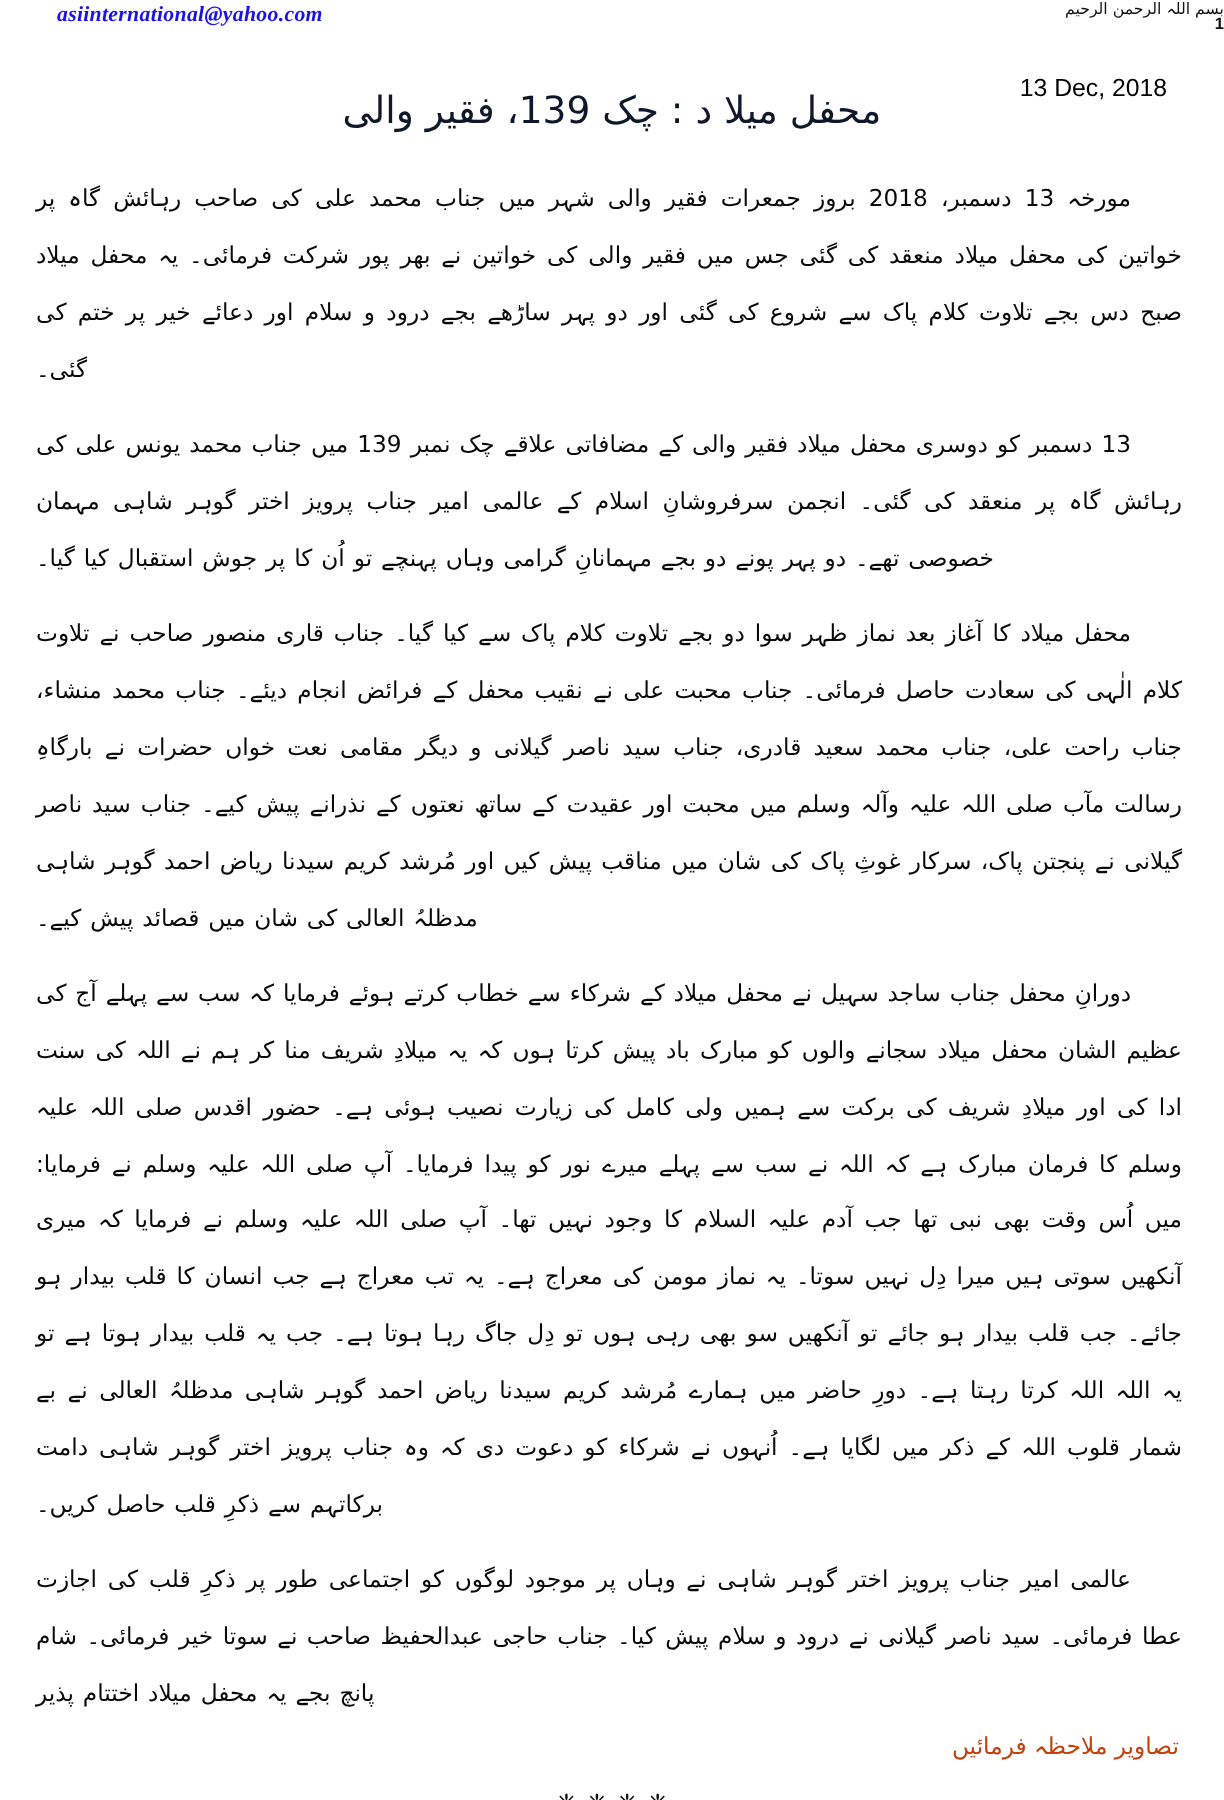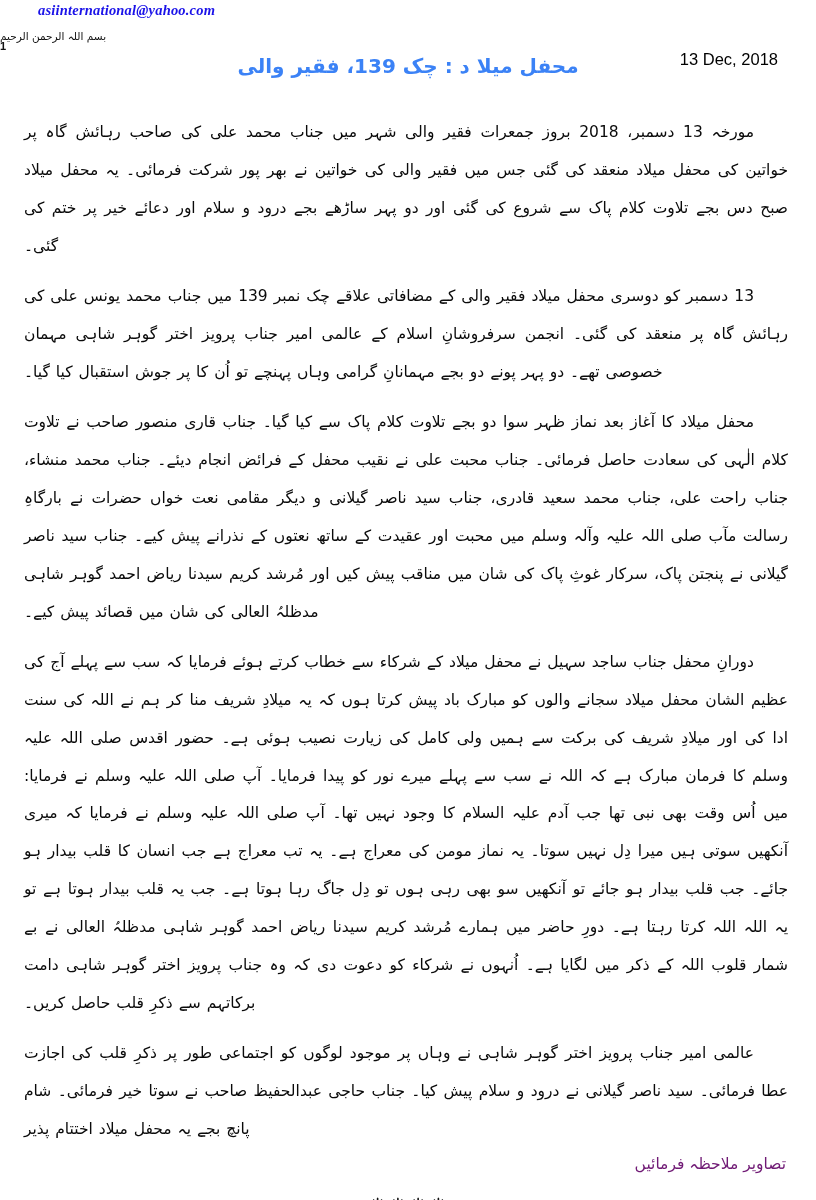--- a/index.html
+++ b/index.html
@@ -39,22 +39,21 @@
     font-weight: bold;
     font-size: 14.5px;
     letter-spacing: 0.2px;
     white-space: nowrap;
   }
   .bismillah-wrap {
     position: absolute;
     left: 0;
     right: 0;
     top: 1px;
-    text-align: left;
-    margin-top: 30px;
+    text-align: right;
   }
   .bismillah {
     display: block;
     font-family: "DejaVu Sans", "Liberation Sans", sans-serif;
     font-size: 10.5px;
     color: #111;
     line-height: 1.1;
     direction: rtl;
   }
   .page-number {
@@ -74,23 +73,23 @@
     margin-top: 10px;
   }
   .doc-title {
     position: absolute;
     left: 0;
     right: 0;
     top: 4px;
     text-align: center;
     direction: rtl;
     font-family: "DejaVu Sans", "Liberation Sans", sans-serif;
-    font-weight: bold;
-    font-size: 20px;
-    color: #3b82f6;
+    font-weight: normal;
+    font-size: 25px;
+    color: #0f172a;
     line-height: 1.35;
     letter-spacing: -0.5px;
   }
   .doc-date {
     position: absolute;
     right: 38px;
     top: 14px;
     direction: ltr;
     font-family: "Liberation Sans", "DejaVu Sans", sans-serif;
     font-size: 16.5px;
@@ -132,21 +131,21 @@
   .link-line .tail-text {
     font-family: "DejaVu Sans", "Liberation Sans", sans-serif;
     font-size: 15.5px;
     color: #0a0a0a;
     line-height: 2.2;
     direction: rtl;
   }
   .pictures-link {
     font-family: "DejaVu Sans", "Liberation Sans", sans-serif;
     font-size: 15.5px;
-    color: #701a75;
+    color: #c2410c;
     line-height: 2.2;
     direction: rtl;
     cursor: pointer;
     white-space: nowrap;
     margin-left: 60px;
   }
 
   
   .ornament-row {
     text-align: center;

